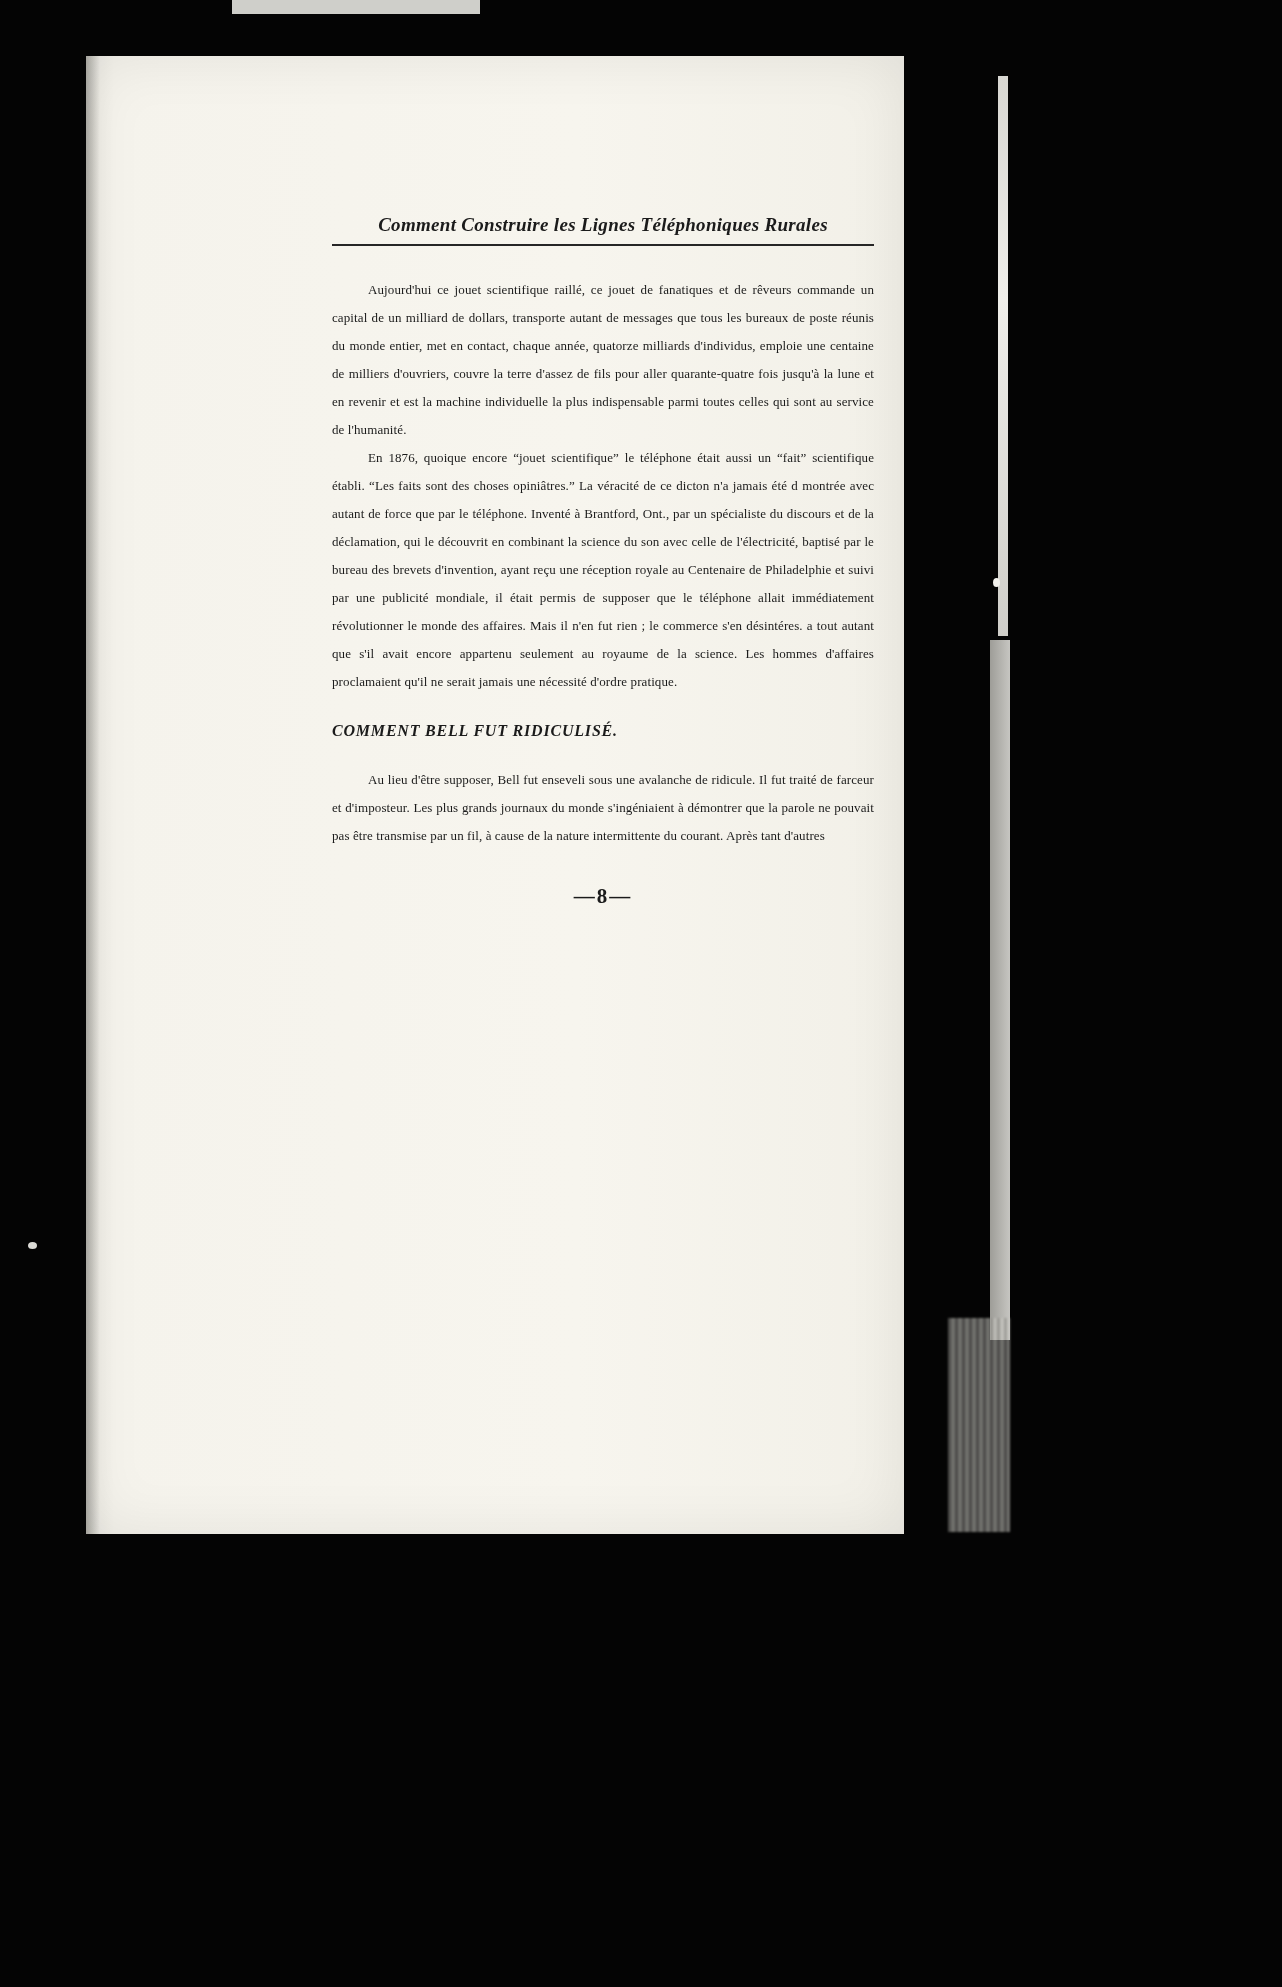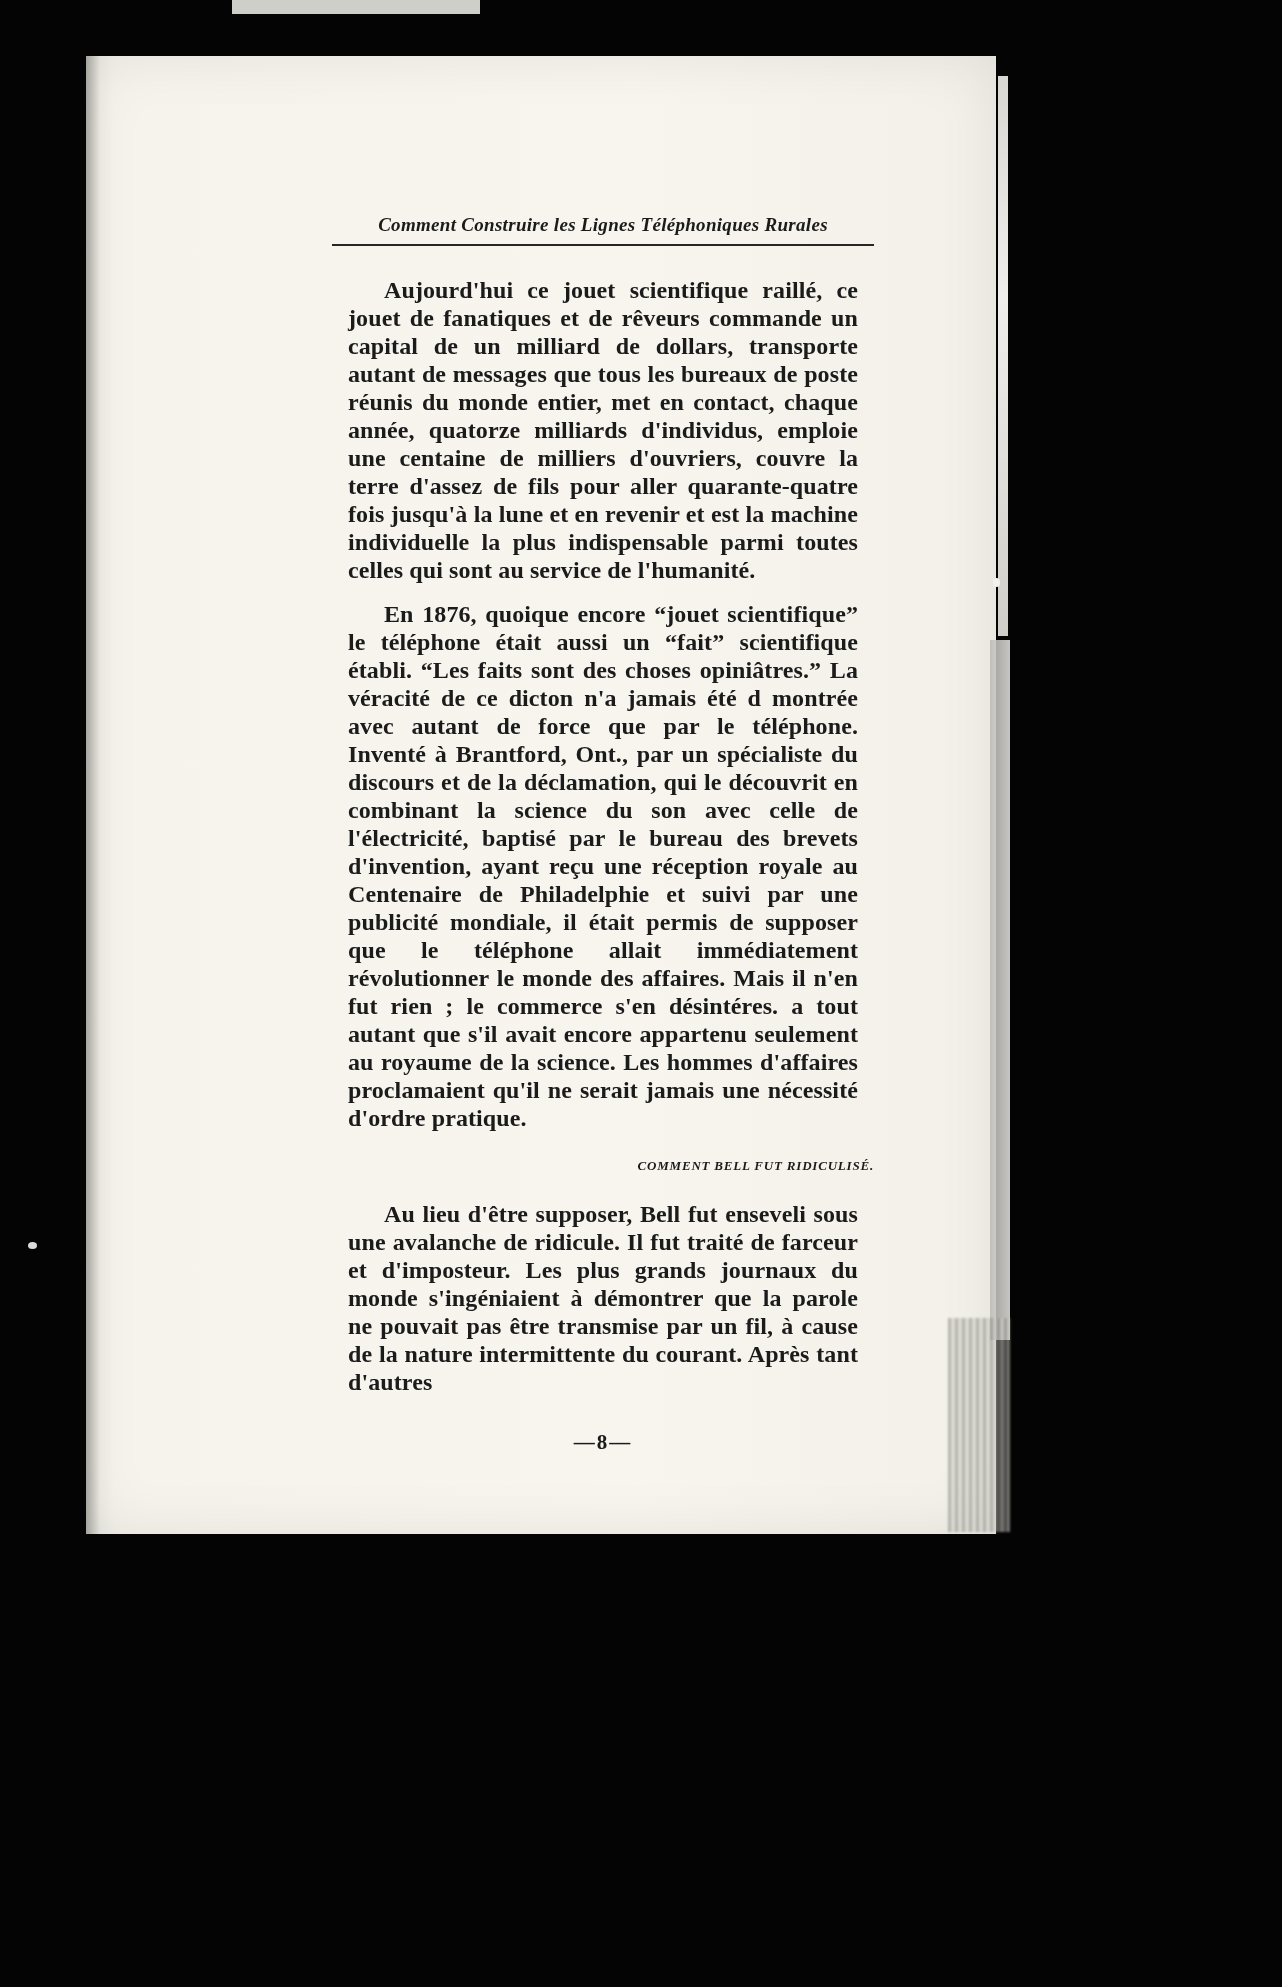--- a/index.html
+++ b/index.html
@@ -13,21 +13,21 @@
     height: 1987px;
     overflow: hidden;
     font-family: "Liberation Serif", serif;
   }
 
   
   .page {
     position: absolute;
     left: 86px;
     top: 56px;
-    width: 910px;
+    width: 818px;
     height: 1478px;
     background: linear-gradient(90deg, #e9e7e0 0px, #f5f3ec 28px, #f7f5ee 60%, #f2f0e8 100%);
     box-shadow: inset 0 0 60px rgba(0,0,0,0.08);
   }
   .page::before {            
     content: "";
     position: absolute;
     left: 0; top: 0; bottom: 0;
     width: 14px;
     background: linear-gradient(90deg, rgba(60,60,55,0.35), rgba(60,60,55,0));
@@ -46,34 +46,34 @@
     font-style: italic;
     font-weight: 700;
     font-size: 19px;
     letter-spacing: 0.3px;
     padding-bottom: 8px;
     border-bottom: 2.5px solid #262626;
     margin: 0 0 30px 0;
     white-space: nowrap;
   }
   .para {
-    margin: 16px;
-    font-size: 24px;
-    font-weight: 700;
+    margin: 0;
+    font-size: 13px;
+    font-weight: 400;
     line-height: 28px;
     text-align: justify;
     text-indent: 36px;
     letter-spacing: 0.1px;
   }
   .section-heading {
     margin: 26px 0 26px 0;
-    text-align: right;
+    text-align: left;
     font-style: italic;
     font-weight: 700;
-    font-size: 13px;
+    font-size: 16px;
     letter-spacing: 0.8px;
   }
   .page-number {
     margin-top: 34px;
     text-align: center;
     font-weight: 700;
     font-size: 21px;
     letter-spacing: 2px;
   }
 

